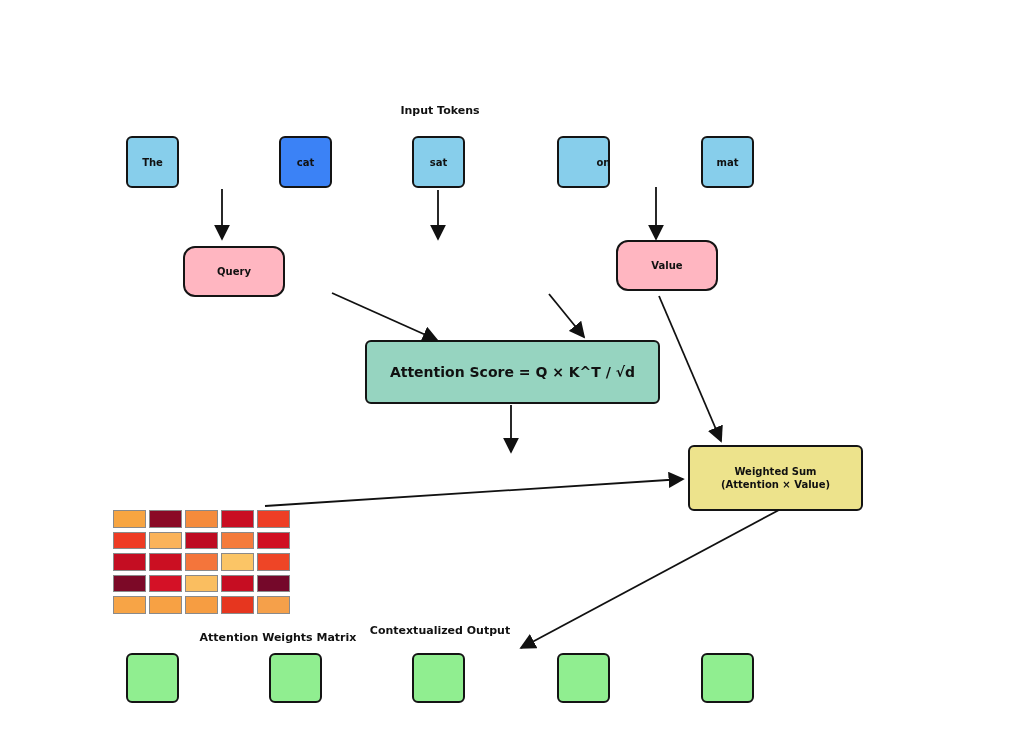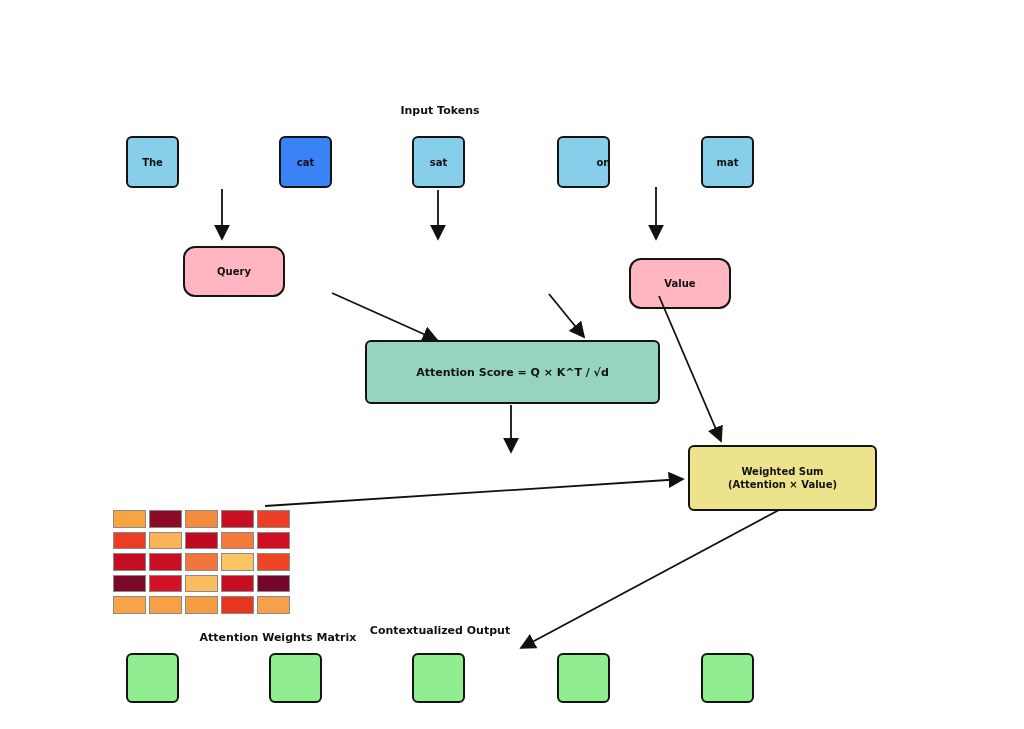--- a/index.html
+++ b/index.html
@@ -8,21 +8,21 @@
     font-family:"DejaVu Sans","Liberation Sans",sans-serif;overflow:hidden;
   }
   .ttl{position:absolute;left:0;top:26px;width:1024px;text-align:center;
        font-size:18px;font-weight:bold;color:#111;}
   .sublabel{position:absolute;text-align:center;font-size:11px;font-weight:bold;color:#111;}
   .box{position:absolute;border:2px solid #141414;border-radius:6px;
        display:flex;align-items:center;justify-content:center;
        font-weight:bold;color:#111;box-sizing:border-box;text-align:center;}
   .token{width:53px;height:52px;font-size:10px;justify-content:center;}
   .qkv{width:102px;height:51px;font-size:10px;border-radius:12px;}
-  .wide{font-size:11px;}
+  .wide{font-size:14px;}
   .ws{flex-direction:column;line-height:1.35;font-size:10px;}
   #matrix{position:absolute;left:113px;top:510px;
           display:grid;grid-template-columns:repeat(5,33px);
           grid-auto-rows:17.5px;column-gap:3px;row-gap:4px;}
   #matrix .cell{border:1px solid #8a8a8a;box-sizing:border-box;}
   svg.arrows{position:absolute;left:0;top:0;pointer-events:none;}
 </style>
 </head>
 <body>
 
@@ -43,30 +43,30 @@
   <div class="box token" style="left:557px;top:136px;background:#87CEEB;padding-left:40px;">
     <span>on</span>
   </div>
   <div class="box token" style="left:701px;top:136px;background:#87CEEB;">
     <span>mat</span>
   </div>
 
   <div class="box qkv" style="left:183px;top:246px;background:#FFB6C1;">
     <span>Query</span>
   </div>
-  <div class="box qkv" style="left:616px;top:258px;background:#FFB6C1;margin-left:13px;">
+  <div class="box qkv" style="left:616px;top:240px;background:#FFB6C1;">
     <span>Value</span>
   </div>
 
   <div class="box wide" style="left:365px;top:340px;width:295px;height:64px;background:#96D4C0;">
     <span>Attention Score = Q × K^T / √d</span>
   </div>
 
 
-  <div class="box ws" style="left:688px;top:445px;width:189px;height:66px;background:#EDE38C;">
+  <div class="box ws" style="left:688px;top:445px;width:175px;height:66px;background:#EDE38C;">
     <span>Weighted Sum</span>
     <span>(Attention × Value)</span>
   </div>
 
   <div id="matrix">
       <div class="cell" style="background: rgb(247, 165, 65);"></div>
       <div class="cell" style="background: rgb(139, 10, 38);"></div>
       <div class="cell" style="background: rgb(245, 139, 60);"></div>
       <div class="cell" style="background: rgb(201, 14, 34);"></div>
       <div class="cell" style="background: rgb(238, 62, 37);"></div>

